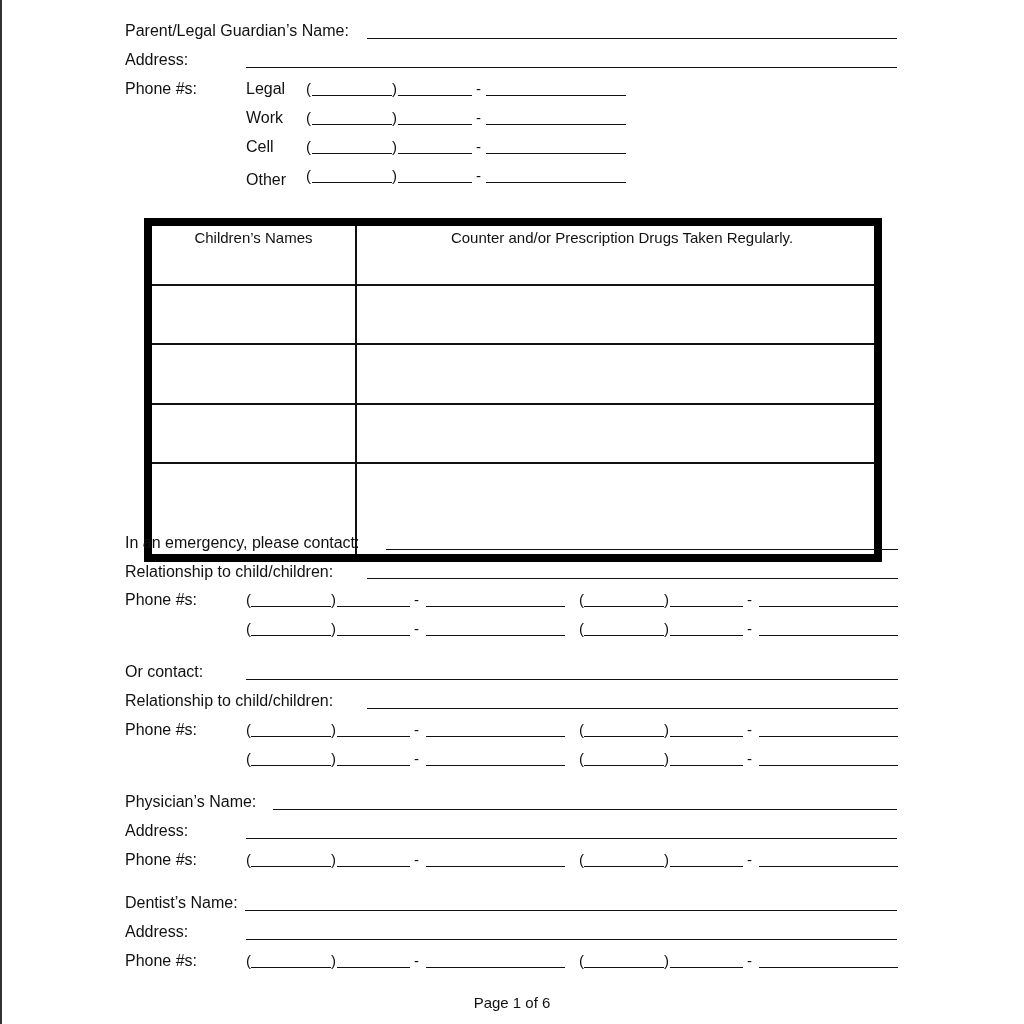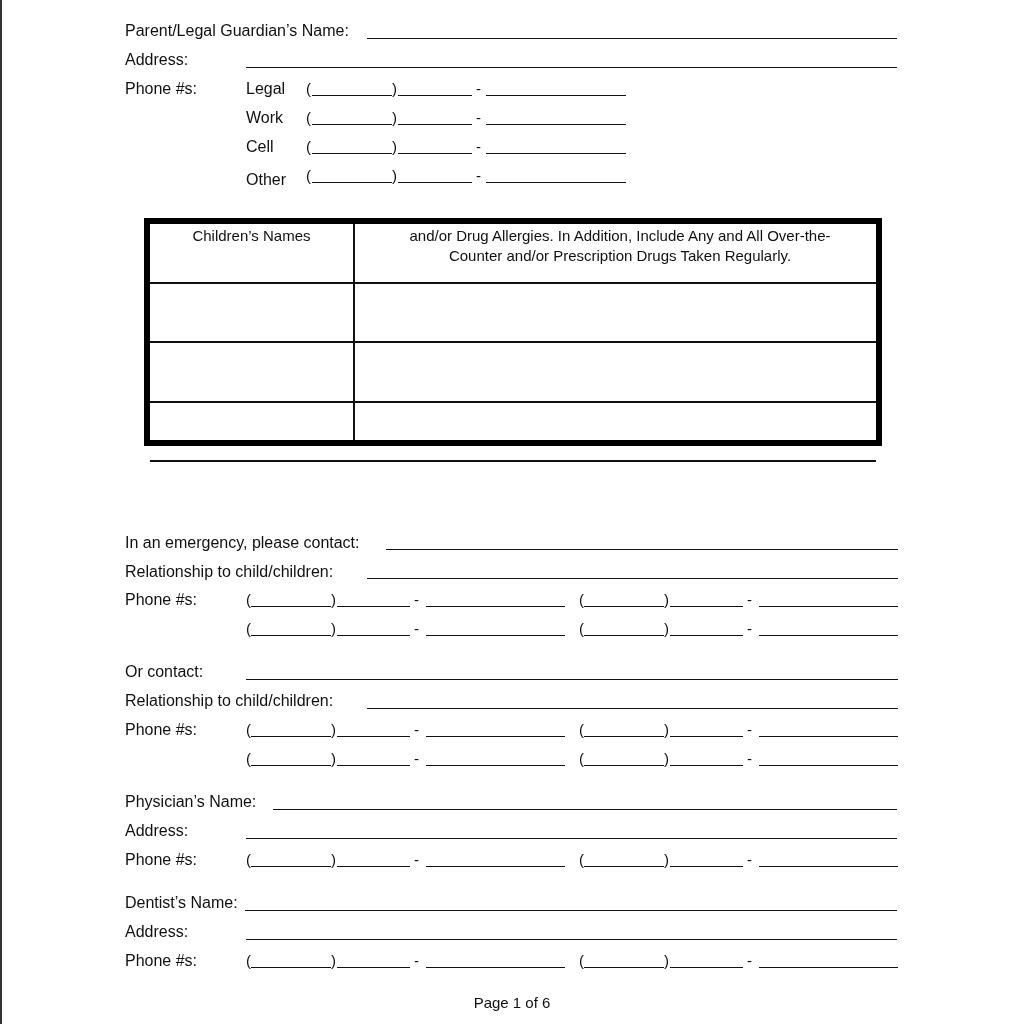--- a/index.html
+++ b/index.html
@@ -3,21 +3,21 @@
 <meta charset="utf-8">
 <style>
   html, body { margin:0; padding:0; }
   body { width:1024px; height:1024px; background:#fff; position:relative; overflow:hidden;
          font-family:"Liberation Sans", sans-serif; color:#111; }
   .leftbar { position:absolute; left:0; top:0; width:2px; height:1024px; background:#333; }
   .lbl { position:absolute; font-size:16px; line-height:18px; white-space:nowrap; }
   .line { position:absolute; height:0; border-top:1.5px solid #111; }
   .paren { position:absolute; font-size:15px; line-height:18px; }
   .dash { position:absolute; font-size:15px; line-height:18px; }
-  .tbl { position:absolute; left:144px; top:218px; width:738px; height:228px; border:6px solid #000000; box-sizing:border-box; }
+  .tbl { position:absolute; left:144px; top:218px; width:738px; height:344px; border:8px solid #000000; box-sizing:border-box; }
   .tbl .row { position:absolute; left:0; right:0; border-top:2px solid #111; }
   .tbl .vline { position:absolute; left:203px; top:0; bottom:0; border-left:2px solid #111; }
   .th { position:absolute; font-size:15px; line-height:19.5px; text-align:center; }
   .cell { position:absolute; }
   .footer { position:absolute; left:0; width:1024px; text-align:center; font-size:15px; }
   .footer2 { position:absolute; left:300px; top:1018px; width:400px; height:6px; overflow:hidden; }
   .footer2 span { display:block; font-size:14px; line-height:14px; color:#222; letter-spacing:1px; margin-top:0; }
 </style>
 </head>
 <body>
@@ -29,21 +29,20 @@
 <div class="lbl" style="left:125px;top:51px">Address:</div>
 <div class="line" style="left:246px;top:67px;width:651px"></div>
 <div class="lbl" style="left:125px;top:80px">Phone #s:</div>
 
 <div id="guardian-phones"></div>
 
 <div class="tbl">
   <div class="vline"></div>
   <div class="th" style="left:0;width:203px;top:2px">Children’s Names</div>
   <div class="th" style="left:205px;width:530px;top:2px">
-    <div>and/or Drug Allergies.  In Addition, Include Any and All Over-the-</div>
     <div>Counter and/or Prescription Drugs Taken Regularly.</div>
   </div>
   <div class="row" style="top:58px"></div>
   <div class="row" style="top:117px"></div>
   <div class="row" style="top:177px"></div>
   <div class="row" style="top:236px"></div>
   <div class="cell" style="left:0;top:60px;width:203px;height:57px"></div>
   <div class="cell" style="left:205px;top:60px;width:529px;height:57px"></div>
   <div class="cell" style="left:0;top:119px;width:203px;height:58px"></div>
   <div class="cell" style="left:205px;top:119px;width:529px;height:58px"></div>

